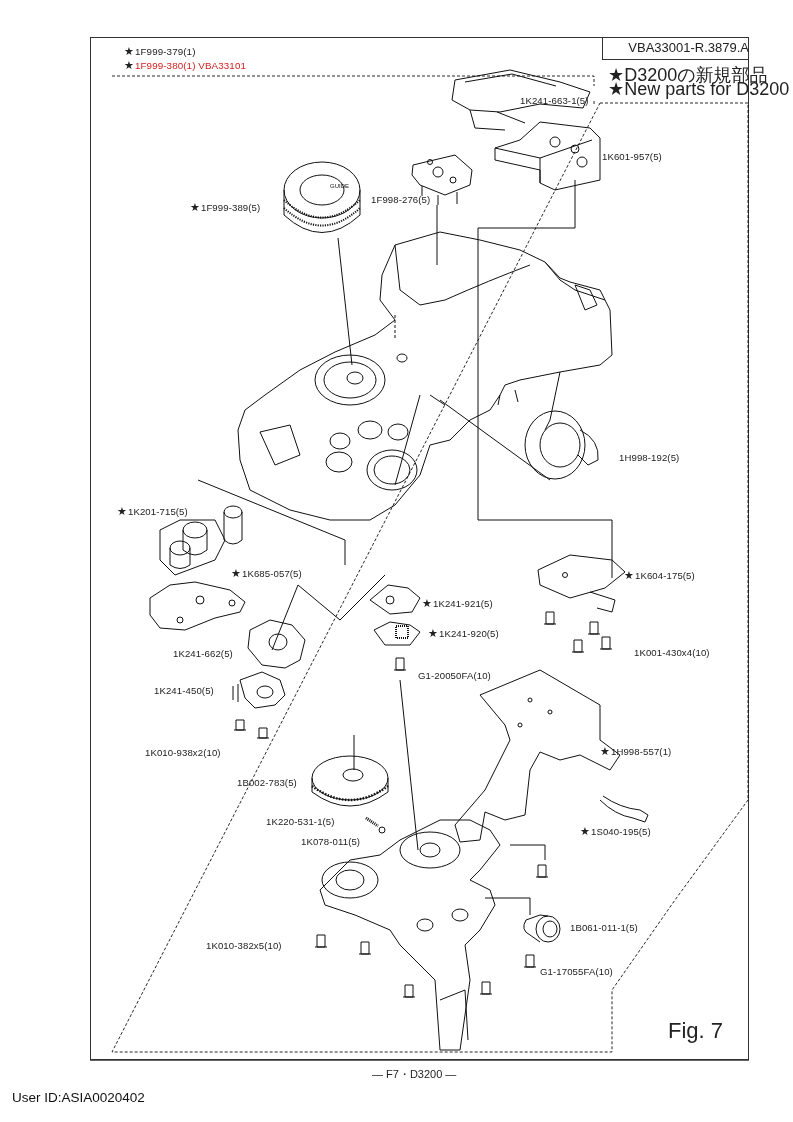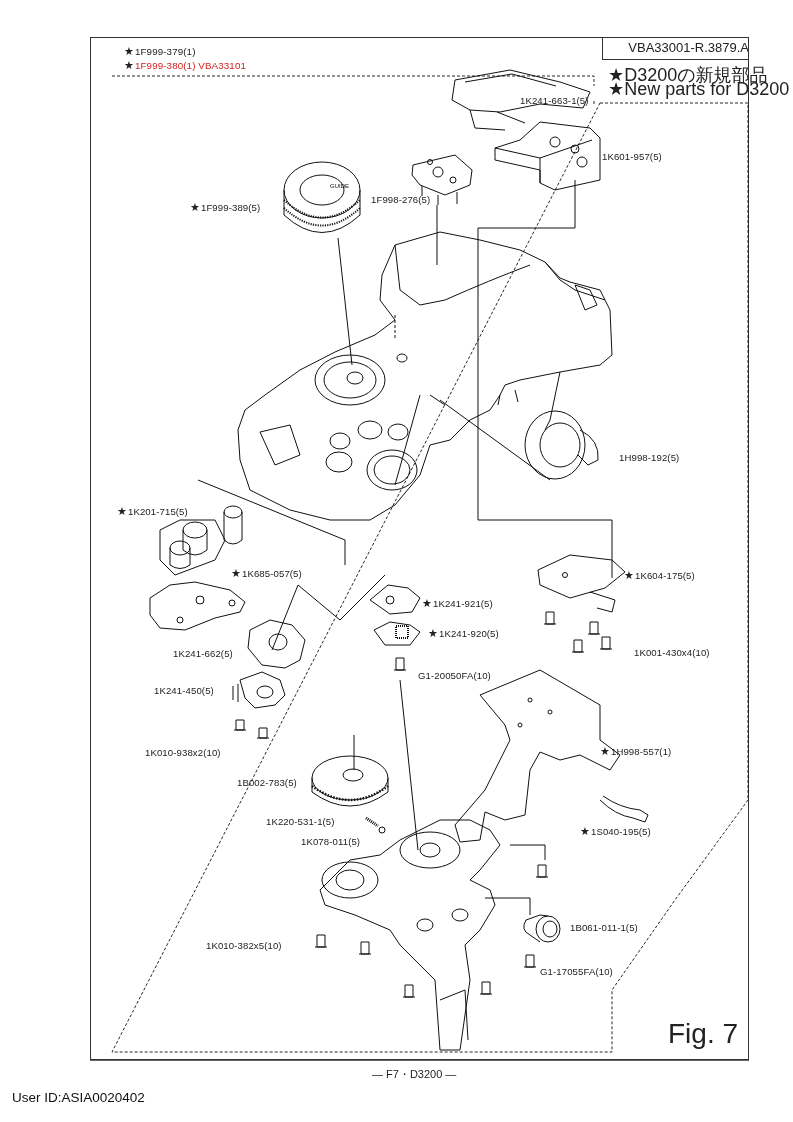--- a/index.html
+++ b/index.html
@@ -3,21 +3,21 @@
 <meta charset="utf-8">
 <style>
   html, body { margin:0; padding:0; background:#ffffff; }
   body { width:793px; height:1122px; position:relative; overflow:hidden; font-family:"Liberation Sans", sans-serif; color:#222; }
   .frame { position:absolute; left:90px; top:37px; width:659px; height:1023px; border:1.5px solid #333; box-sizing:border-box; }
   .lbl { position:absolute; font-family:"Liberation Sans", sans-serif; font-size:9.6px; color:#222; white-space:nowrap; letter-spacing:0.1px; }
   .lbl.red { color:#d42020; }
   .star { font-size:11px; margin-right:1px; }
   .docno { position:absolute; left:602px; top:37px; width:147px; height:23px; border-left:1.5px solid #333; border-bottom:1.5px solid #333; box-sizing:border-box; font-size:13px; line-height:21px; text-align:right; color:#222; }
   .newparts { position:absolute; left:608px; top:68px; font-size:18px; line-height:14px; color:#222; white-space:nowrap; }
-  .figlabel { position:absolute; left:668px; top:1018px; font-size:28px; color:#222; }
+  .figlabel { position:absolute; left:668px; top:1018px; font-size:22px; color:#222; }
   .footer { position:absolute; left:372px; top:1067px; font-size:11px; color:#222; }
   .userid { position:absolute; left:12px; top:1090px; font-size:13.5px; color:#111; }
   svg.art { position:absolute; left:0; top:0; }
 </style>
 </head>
 <body>
 
 <div class="frame"></div>
 
 <div class="docno">VBA33001-R.3879.A</div>

